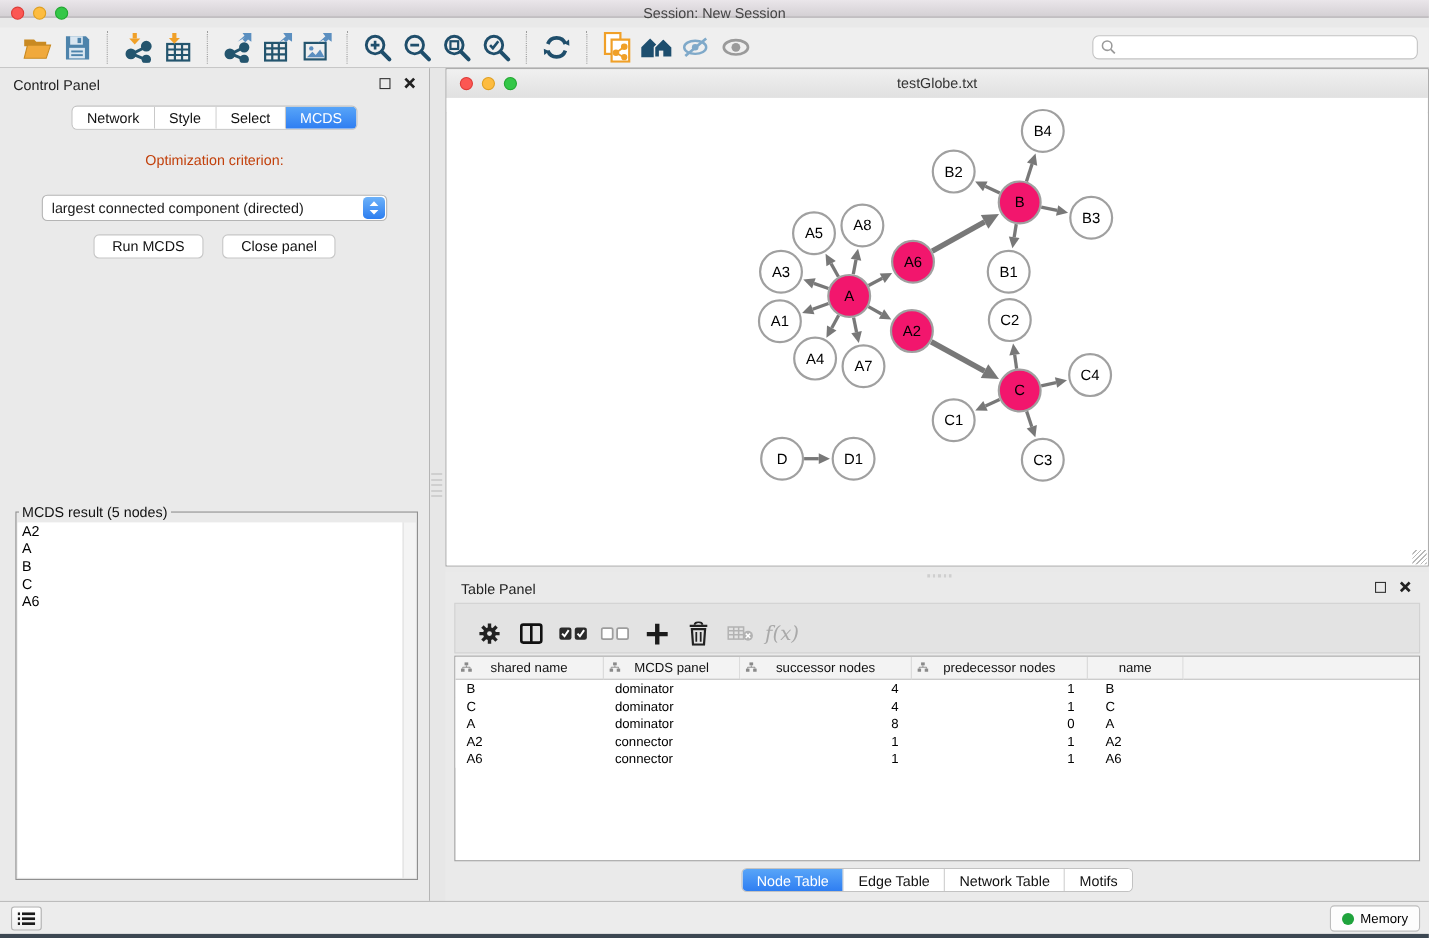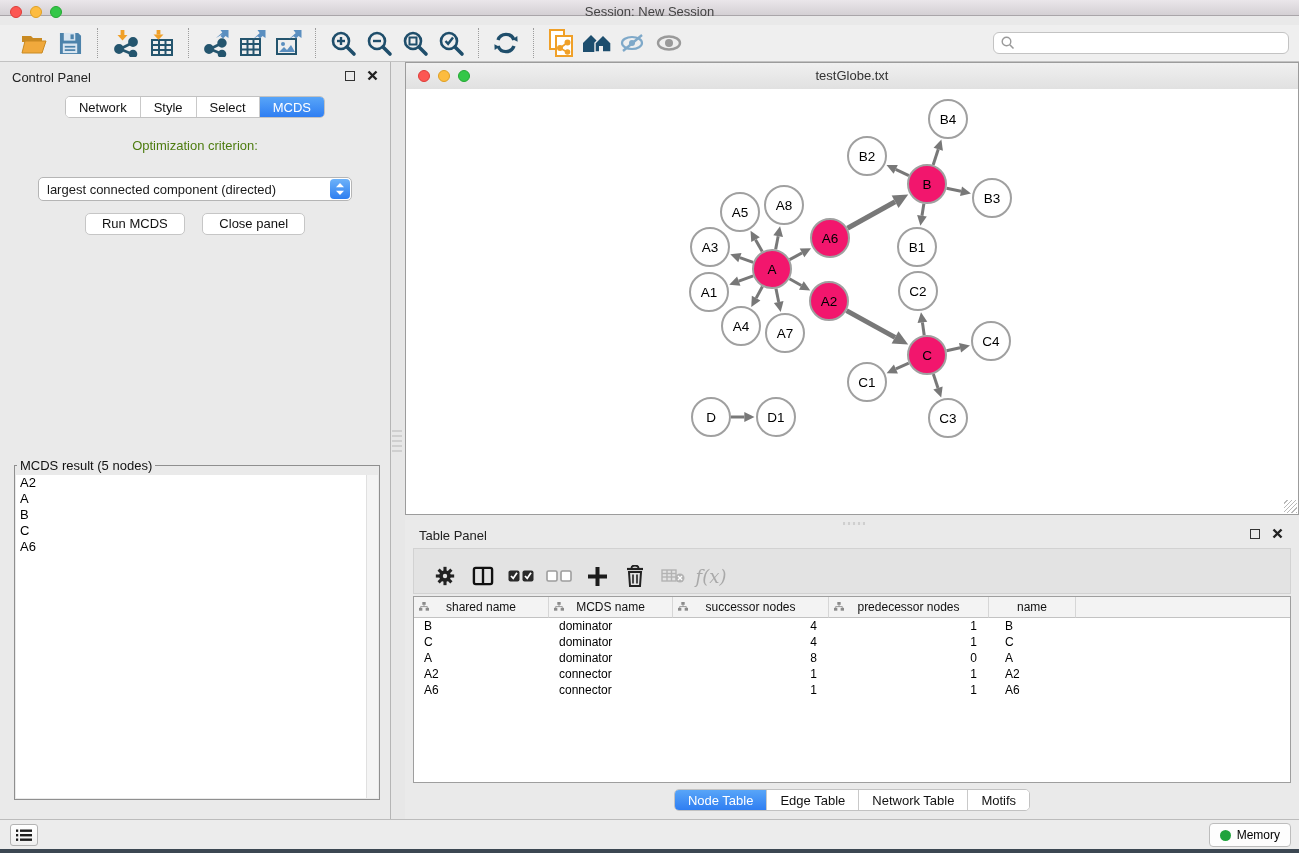--- a/index.html
+++ b/index.html
@@ -35,21 +35,21 @@
   .control-panel .win-ctl { right:12px; }
   .float-ic { width:10px; height:10px; border:1.6px solid #333; display:inline-block; }
 
   .seg { display:inline-flex; border:1px solid #c2c2c2; border-radius:5px; overflow:hidden; background:#fff; height:22px; }
   .seg .tab { padding:0 13px; display:flex; align-items:center; font-size:13px; color:#111;
     border-right:1px solid #c9c9c9; background:#fff; white-space:nowrap; }
   .seg .tab:last-child { border-right:none; }
   .seg .tab.active { background:linear-gradient(#58a5f8,#2f7ef2); color:#fff; }
   .cp-tabs { text-align:center; margin-top:6px; }
 
-  .opt-label { text-align:center; margin-top:20px; font-size:13px; color:#4d7c0f; }
+  .opt-label { text-align:center; margin-top:20px; font-size:13px; color:#c2410c; }
   .dropdown { margin:24px auto 0; width:314px; height:24px; background:#fff; border:1px solid #b5b5b5;
     border-radius:5px; display:flex; align-items:center; position:relative; }
   .dropdown .dval { padding-left:8px; font-size:13px; }
   .dd-spin { position:absolute; right:1px; top:1px; width:20px; height:20px; border-radius:4px;
     background:linear-gradient(#6db2f9,#2d7ef0); display:flex; align-items:center; justify-content:center; }
   .btn-row { text-align:center; margin-top:12px; }
   .pbtn { display:inline-block; height:22px; line-height:20px; padding:0 16px; background:#fff;
     border:1px solid #c6c6c6; border-radius:5px; font-size:13px; color:#111; margin:0 7px; }
 
   .result-box { position:absolute; left:14px; right:10px; top:396px; height:342px;
@@ -583,21 +583,21 @@
         </div>
         <div class="hcell">
           <svg class="tree" width="10" height="10" viewBox="0 0 12 12">
             <g fill="#8a8a8a">
               <rect x="4" y="0" width="4" height="3.4"></rect>
               <rect x="0" y="7" width="4" height="3.4"></rect>
               <rect x="8" y="7" width="4" height="3.4"></rect>
             </g>
             <path d="M6 3.4 V5.5 M2 7 V5.5 H10 V7" stroke="#8a8a8a" fill="none" stroke-width="1"></path>
           </svg>
-          <span>MCDS name</span>
+          <span>MCDS panel</span>
         </div>
         <div class="hcell">
           <svg class="tree" width="10" height="10" viewBox="0 0 12 12">
             <g fill="#8a8a8a">
               <rect x="4" y="0" width="4" height="3.4"></rect>
               <rect x="0" y="7" width="4" height="3.4"></rect>
               <rect x="8" y="7" width="4" height="3.4"></rect>
             </g>
             <path d="M6 3.4 V5.5 M2 7 V5.5 H10 V7" stroke="#8a8a8a" fill="none" stroke-width="1"></path>
           </svg>

